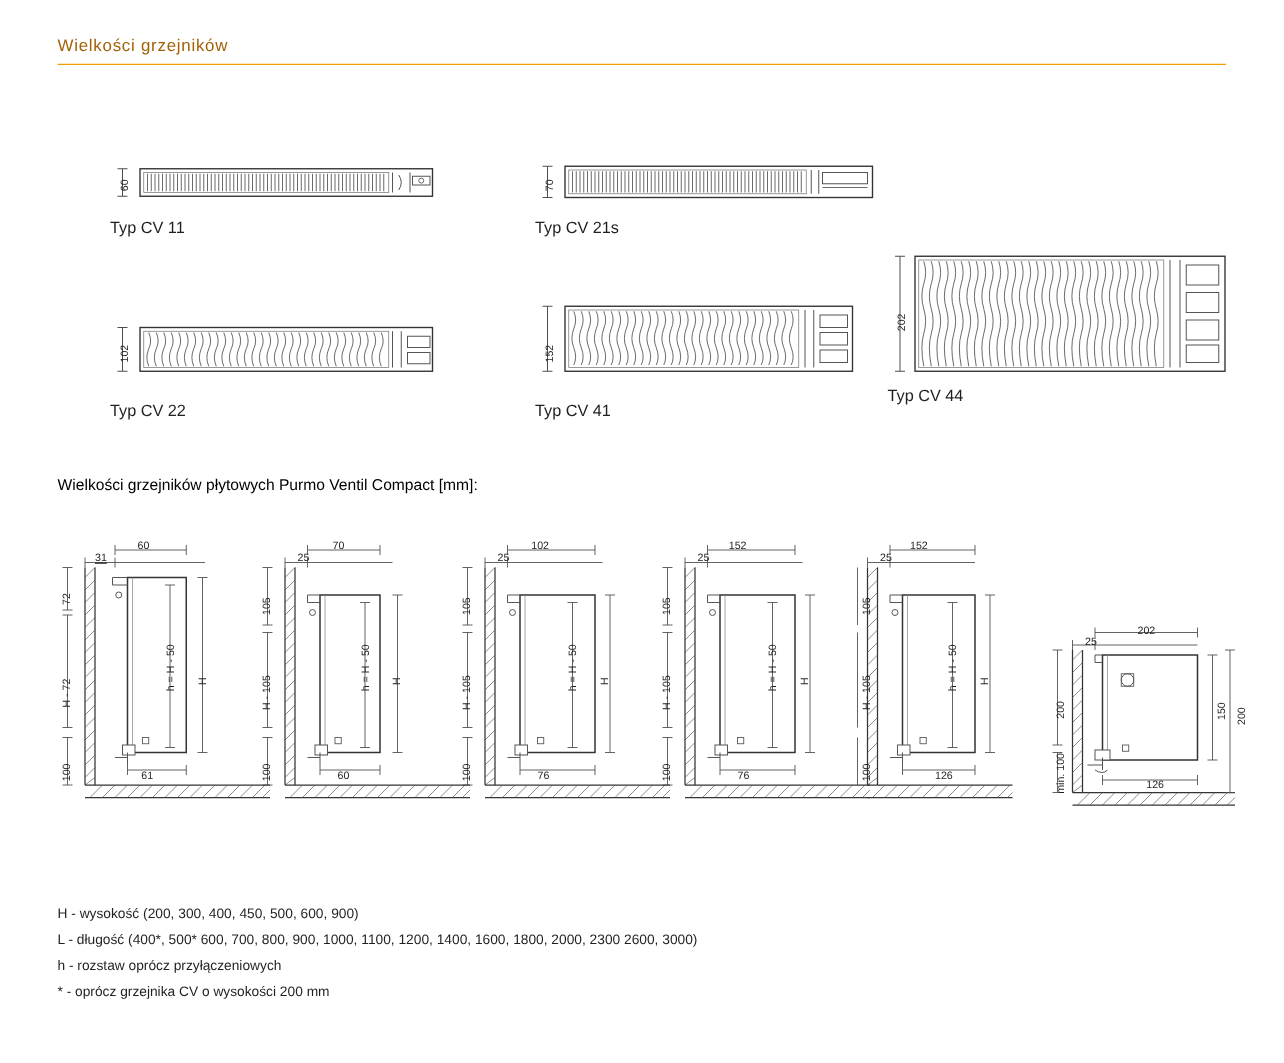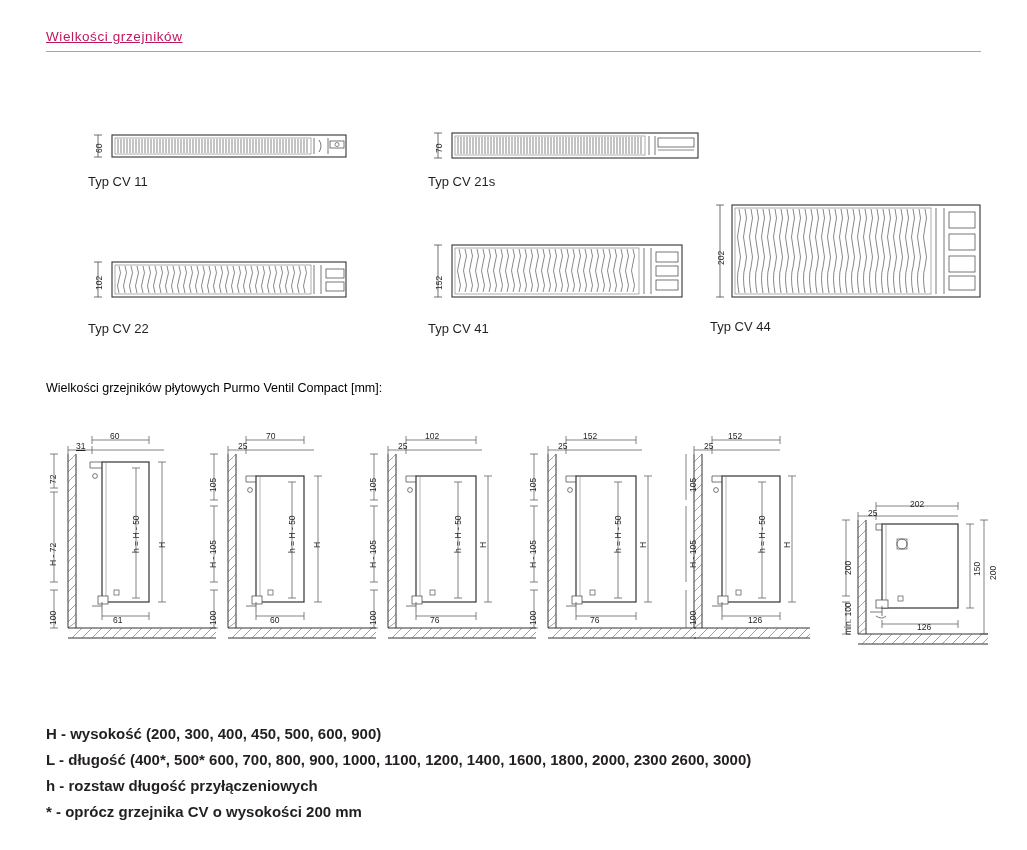--- a/index.html
+++ b/index.html
@@ -12,22 +12,21 @@
     color: #231f20;
     position: relative;
     overflow: hidden;
   }
   .page-title {
     position: absolute;
     left: 46px;
     top: 29px;
     font-size: 13.5px;
     letter-spacing: 0.6px;
-    color: #be185d;
-    text-decoration: underline;
+    color: #a16207;
   }
   .title-rule {
     position: absolute;
     left: 46px;
     top: 51px;
     width: 935px;
     height: 1px;
     background: #f0a000;
   }
   .section-caption {
@@ -43,25 +42,24 @@
     color: #231f20;
     white-space: nowrap;
   }
   .legend {
     position: absolute;
     left: 46px;
     top: 725px;
     width: 900px;
   }
   .legend div {
-    font-size: 15px;
+    font-size: 11px;
     color: #231f20;
     margin-bottom: 9px;
     white-space: nowrap;
-    font-weight: bold;
   }
   
   .dim-text {
     position: absolute;
     font-size: 8.5px;
     color: #231f20;
     white-space: nowrap;
   }
   .vtext {
     position: absolute;
@@ -167,21 +165,21 @@
       <path d="M39 13 q3 9 0 18 q-3 10 0 20 q3 10 0 20 q-3 10 0 26 M45 13 q3 9 0 18 q-3 10 0 20 q3 10 0 20 q-3 10 0 26 M51 13 q3 9 0 18 q-3 10 0 20 q3 10 0 20 q-3 10 0 26 M57 13 q3 9 0 18 q-3 10 0 20 q3 10 0 20 q-3 10 0 26 M63 13 q3 9 0 18 q-3 10 0 20 q3 10 0 20 q-3 10 0 26 M69 13 q3 9 0 18 q-3 10 0 20 q3 10 0 20 q-3 10 0 26 M75 13 q3 9 0 18 q-3 10 0 20 q3 10 0 20 q-3 10 0 26 M81 13 q3 9 0 18 q-3 10 0 20 q3 10 0 20 q-3 10 0 26 M87 13 q3 9 0 18 q-3 10 0 20 q3 10 0 20 q-3 10 0 26 M93 13 q3 9 0 18 q-3 10 0 20 q3 10 0 20 q-3 10 0 26 M99 13 q3 9 0 18 q-3 10 0 20 q3 10 0 20 q-3 10 0 26 M105 13 q3 9 0 18 q-3 10 0 20 q3 10 0 20 q-3 10 0 26 M111 13 q3 9 0 18 q-3 10 0 20 q3 10 0 20 q-3 10 0 26 M117 13 q3 9 0 18 q-3 10 0 20 q3 10 0 20 q-3 10 0 26 M123 13 q3 9 0 18 q-3 10 0 20 q3 10 0 20 q-3 10 0 26 M129 13 q3 9 0 18 q-3 10 0 20 q3 10 0 20 q-3 10 0 26 M135 13 q3 9 0 18 q-3 10 0 20 q3 10 0 20 q-3 10 0 26 M141 13 q3 9 0 18 q-3 10 0 20 q3 10 0 20 q-3 10 0 26 M147 13 q3 9 0 18 q-3 10 0 20 q3 10 0 20 q-3 10 0 26 M153 13 q3 9 0 18 q-3 10 0 20 q3 10 0 20 q-3 10 0 26 M159 13 q3 9 0 18 q-3 10 0 20 q3 10 0 20 q-3 10 0 26 M165 13 q3 9 0 18 q-3 10 0 20 q3 10 0 20 q-3 10 0 26 M171 13 q3 9 0 18 q-3 10 0 20 q3 10 0 20 q-3 10 0 26 M177 13 q3 9 0 18 q-3 10 0 20 q3 10 0 20 q-3 10 0 26 M183 13 q3 9 0 18 q-3 10 0 20 q3 10 0 20 q-3 10 0 26 M189 13 q3 9 0 18 q-3 10 0 20 q3 10 0 20 q-3 10 0 26 M195 13 q3 9 0 18 q-3 10 0 20 q3 10 0 20 q-3 10 0 26 M201 13 q3 9 0 18 q-3 10 0 20 q3 10 0 20 q-3 10 0 26 M207 13 q3 9 0 18 q-3 10 0 20 q3 10 0 20 q-3 10 0 26 M213 13 q3 9 0 18 q-3 10 0 20 q3 10 0 20 q-3 10 0 26 M219 13 q3 9 0 18 q-3 10 0 20 q3 10 0 20 q-3 10 0 26 M225 13 q3 9 0 18 q-3 10 0 20 q3 10 0 20 q-3 10 0 26"></path>
     </g>
     <path d="M236 12 l0 86 M244 12 l0 86" stroke="#555" stroke-width="0.8"></path>
     <rect x="249" y="16" width="26" height="16" fill="#ffffff" stroke="#555" stroke-width="0.8"></rect>
     <rect x="249" y="38" width="26" height="16" fill="#ffffff" stroke="#555" stroke-width="0.8"></rect>
     <rect x="249" y="60" width="26" height="16" fill="#ffffff" stroke="#555" stroke-width="0.8"></rect>
     <rect x="249" y="80" width="26" height="14" fill="#ffffff" stroke="#555" stroke-width="0.8"></rect>
   </svg>
 </div>
 <div class="vtext" style="left:716px;top:265px;">202</div>
-<div class="type-label" style="left:710px;top:319px;">Typ CV 44</div>
+<div class="type-label" style="left:710px;top:309px;">Typ CV 44</div>
 
 <div class="section-caption">Wielkości grzejników płytowych Purmo Ventil Compact [mm]:</div>
 
 <div style="position:absolute;left:44px;top:432px;width:180px;height:240px;">
   <svg width="180" height="240" viewBox="0 0 180 240">
 
     <line x1="24" y1="18" x2="120" y2="18" stroke="#4d4d4d" stroke-width="0.7"></line>
     <line x1="24" y1="14" x2="24" y2="22" stroke="#4d4d4d" stroke-width="0.7"></line>
     <line x1="48" y1="14" x2="48" y2="22" stroke="#4d4d4d" stroke-width="0.7"></line>
     <line x1="48" y1="8" x2="105" y2="8" stroke="#4d4d4d" stroke-width="0.7"></line>
@@ -508,15 +506,15 @@
 <div class="dim-text" style="left:910px;top:499px;">202</div>
 <div class="vtext" style="left:843px;top:575px;">200</div>
 <div class="vtext" style="left:843px;top:635px;">min. 100</div>
 <div class="vtext" style="left:972px;top:576px;">150</div>
 <div class="vtext" style="left:988px;top:580px;">200</div>
 <div class="dim-text" style="left:917px;top:622px;">126</div>
 
 <div class="legend">
   <div>H - wysokość (200, 300, 400, 450, 500, 600, 900)</div>
   <div>L - długość (400*, 500* 600, 700, 800, 900, 1000, 1100, 1200, 1400, 1600, 1800, 2000, 2300  2600, 3000)</div>
-  <div>h - rozstaw długość przyłączeniowych</div>
+  <div>h - rozstaw oprócz przyłączeniowych</div>
   <div>* - oprócz grzejnika CV o wysokości 200 mm</div>
 </div>
 
 </body></html>

